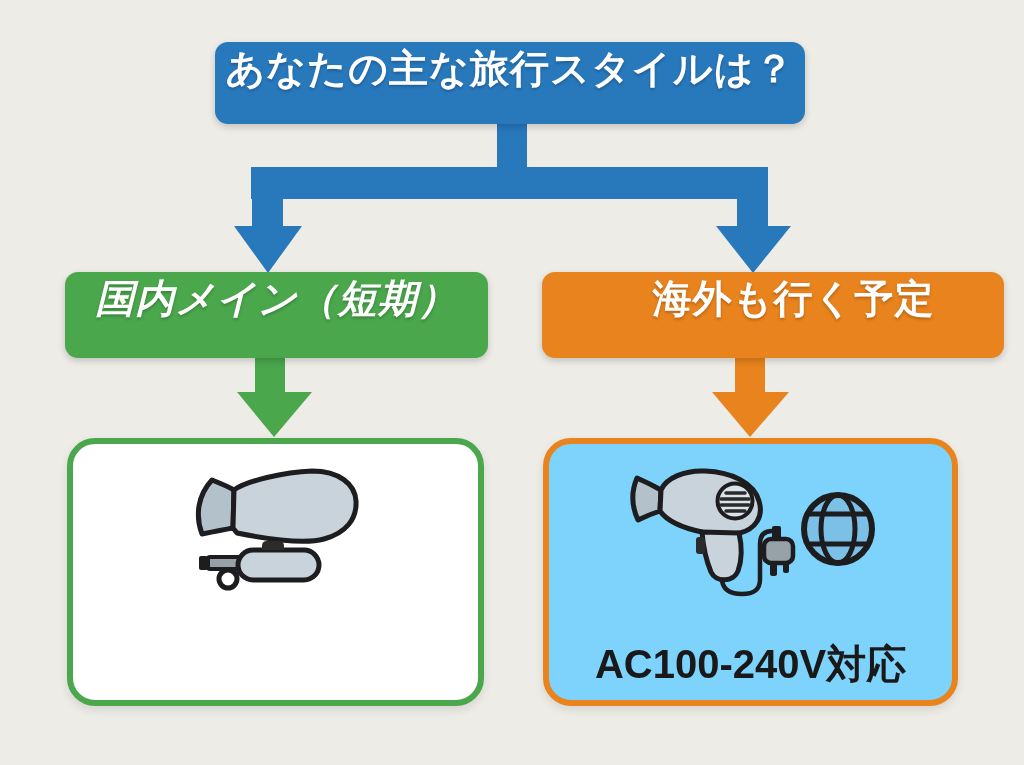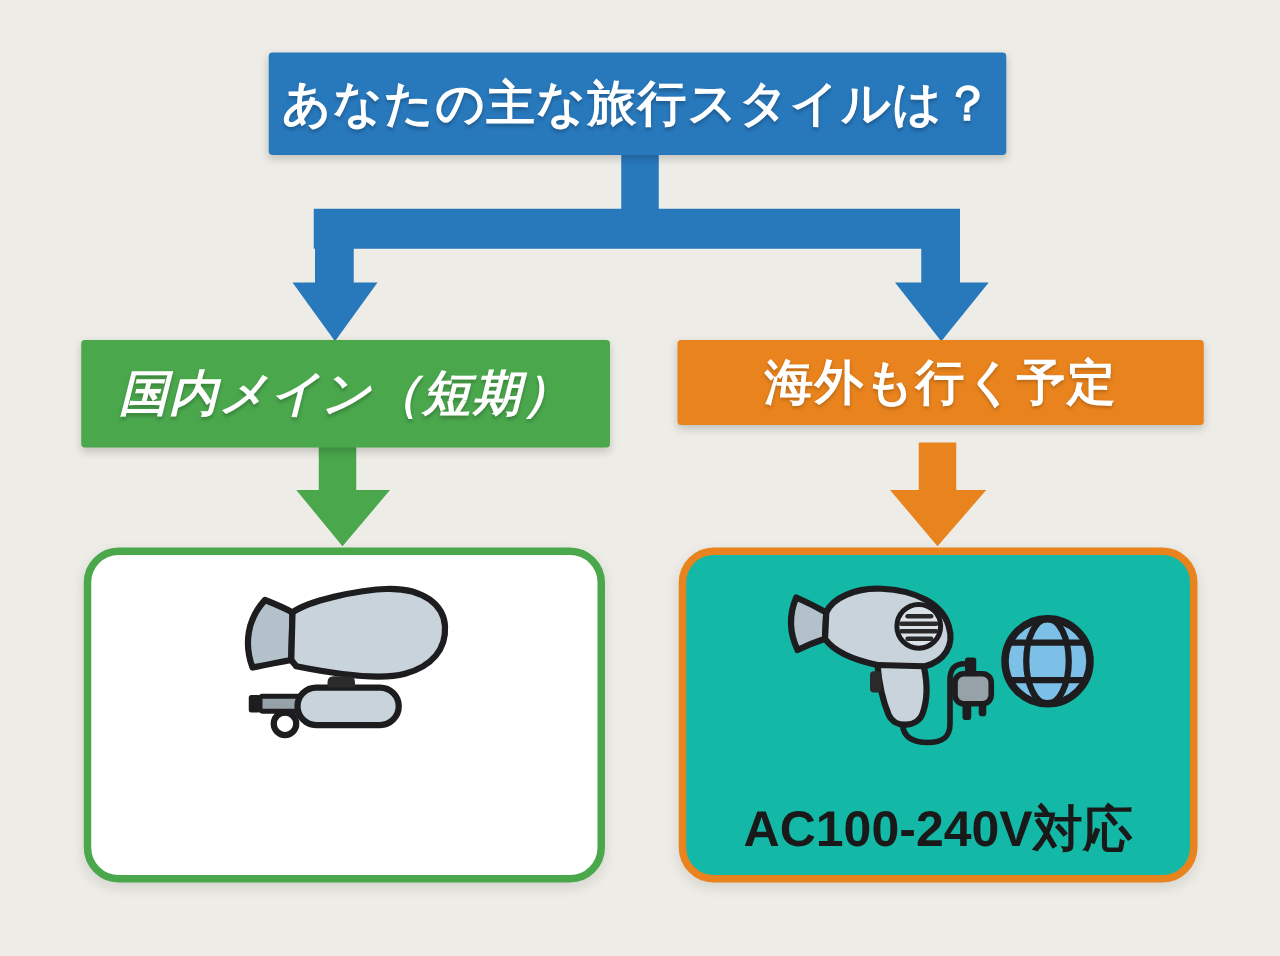--- a/index.html
+++ b/index.html
@@ -3,30 +3,30 @@
 <meta charset="utf-8">
 <style>
   html,body { margin:0; padding:0; }
   .canvas {
     position:relative; width:1024px; height:765px; overflow:hidden;
     background:#edece6;
     font-family:"Liberation Sans", sans-serif;
   }
   .overlay { position:absolute; left:0; top:0; width:1024px; height:765px; pointer-events:none; }
   .flowbox {
-    position:absolute; display:flex; align-items:center; justify-content:center;
-    border-radius:3px; box-shadow:0 3px 7px rgba(0,0,0,.18);
+    position:absolute; display:flex; justify-content:center;
+    border-radius:13px; box-shadow:0 3px 7px rgba(0,0,0,.18);
   }
   .flowbox .label {
     color:#fff; font-size:39px; font-weight:700; white-space:nowrap;
     text-shadow:0 2px 3px rgba(0,0,0,.22); letter-spacing:1px;
   }
   .qbox   { left:215px; top:42px;  width:590px; height:82px; }
   .b-left { left:65px;  top:272px; width:423px; height:86px; }
-  .b-right{ left:542px; top:272px; width:421px; height:68px; }
+  .b-right{ left:542px; top:272px; width:421px; height:86px;padding-left:41px; }
   .card {
     position:absolute; top:438px; height:268px; box-sizing:border-box;
     background:#ffffff; border:6px solid #888; border-radius:28px;
     box-shadow:0 4px 10px rgba(0,0,0,.10);
   }
   .card-left  { left:67px;  width:417px; }
   .card-right { left:543px; width:415px; }
   .icon-wrap { position:absolute; }
   .icon-left  { left:77px; top:2px; width:250px; height:160px; }
   .icon-right { left:51px; top:0px; width:300px; height:170px; }
@@ -86,21 +86,21 @@
 
         <rect stroke-width="5" x="88" y="104" width="81" height="30" rx="15" fill="#C8D3DB"></rect>
 
         <path d="M112,104 L112,100 Q112,95 117,95 L129,95 Q134,95 134,100 L134,104 Z" fill="#2b2b2b" stroke="none"></path>
 
         <circle cx="78" cy="133" r="9" fill="none" stroke-width="5"></circle>
       </g>
     </svg>
   </div>
 
-  <div class="card card-right" style="border-color: rgb(232, 131, 29); background-color: #14b8a6;">
+  <div class="card card-right" style="border-color: rgb(232, 131, 29); background-color: #7dd3fc;">
     <svg class="icon-wrap icon-right" viewBox="0 0 300 170">
       <g stroke="#1d1d1f" stroke-linejoin="round" stroke-linecap="round">
 
         <path stroke-width="5" d="M37,34 C46,38 54,42 61,46 L60,67 C51,70 44,73 38,76 C31,61 31,48 37,34 Z" fill="#B3C1CB"></path>
 
         <path stroke-width="5" d="M61,46 C66,34 85,26 105,27 C132,28 154,39 159,57 C164,73 155,85 140,89 C126,92 111,91 102,88 C83,84 67,77 60,67 Z" fill="#C8D3DB"></path>
 
         <circle stroke-width="4" cx="135" cy="57" r="17.5" fill="#DCE3E8"></circle>
         <g stroke="#2a2a2a" stroke-width="3.5">
           <line x1="126" y1="49" x2="145" y2="49"></line>

